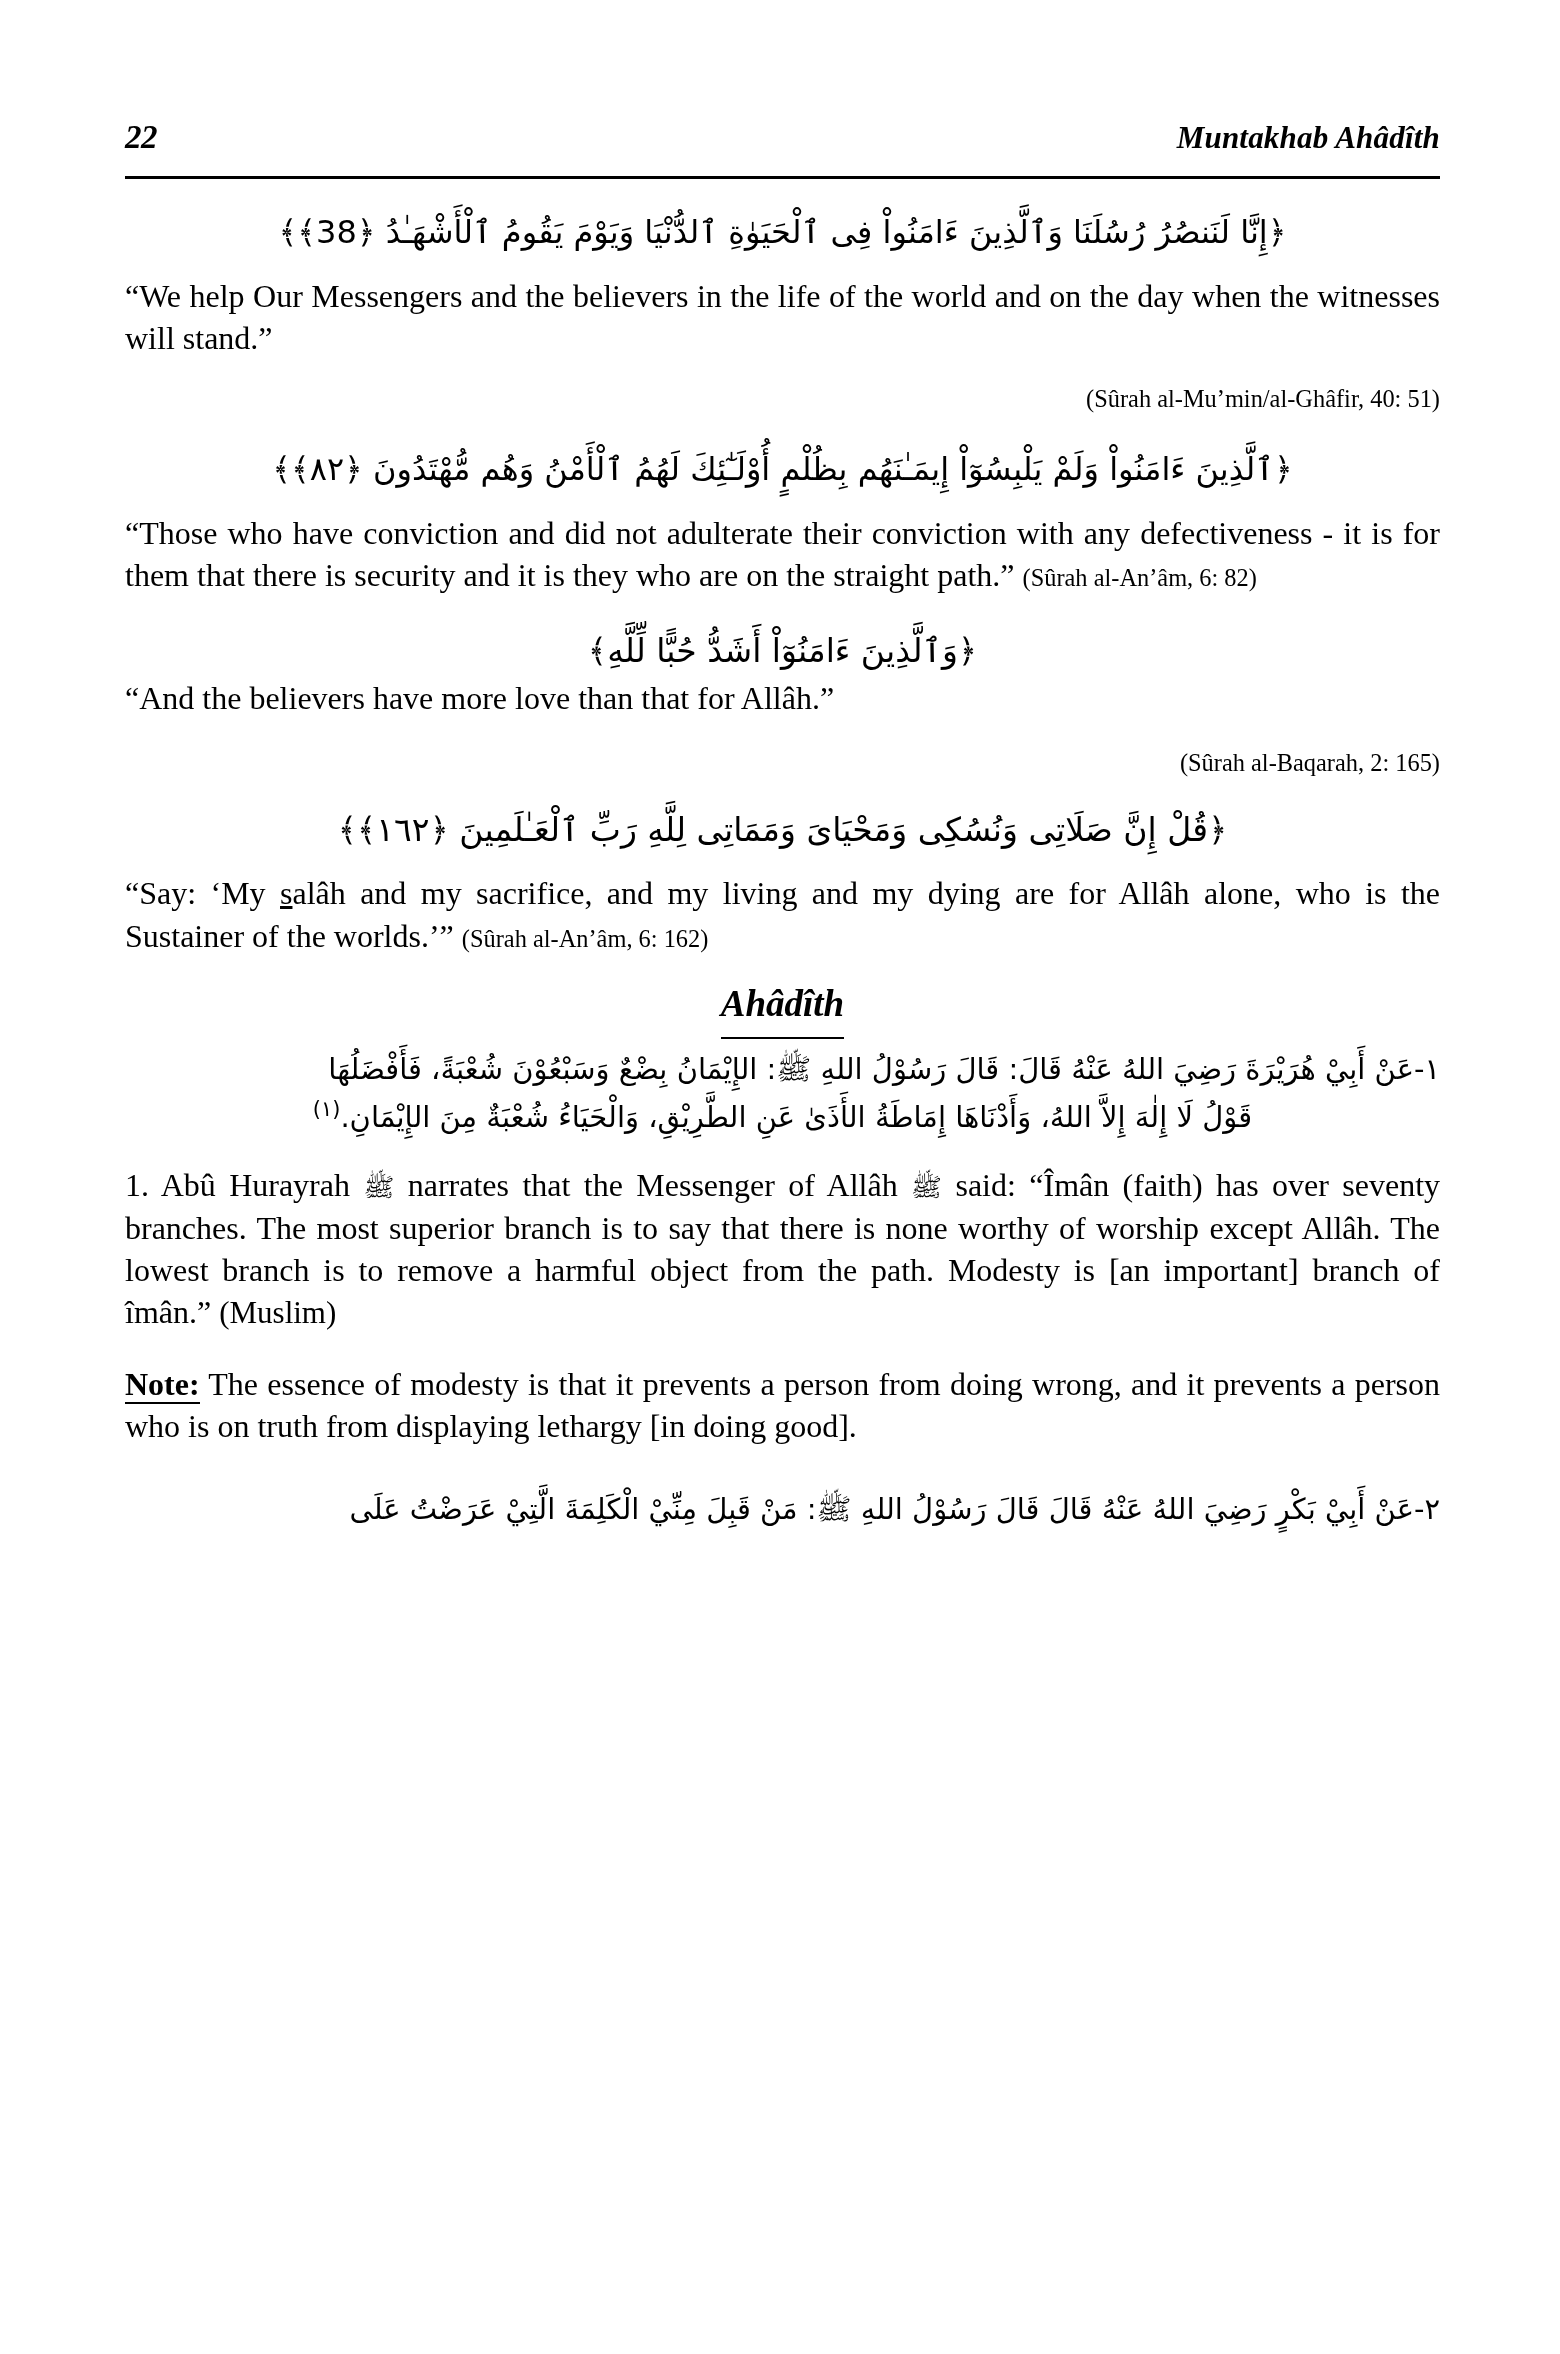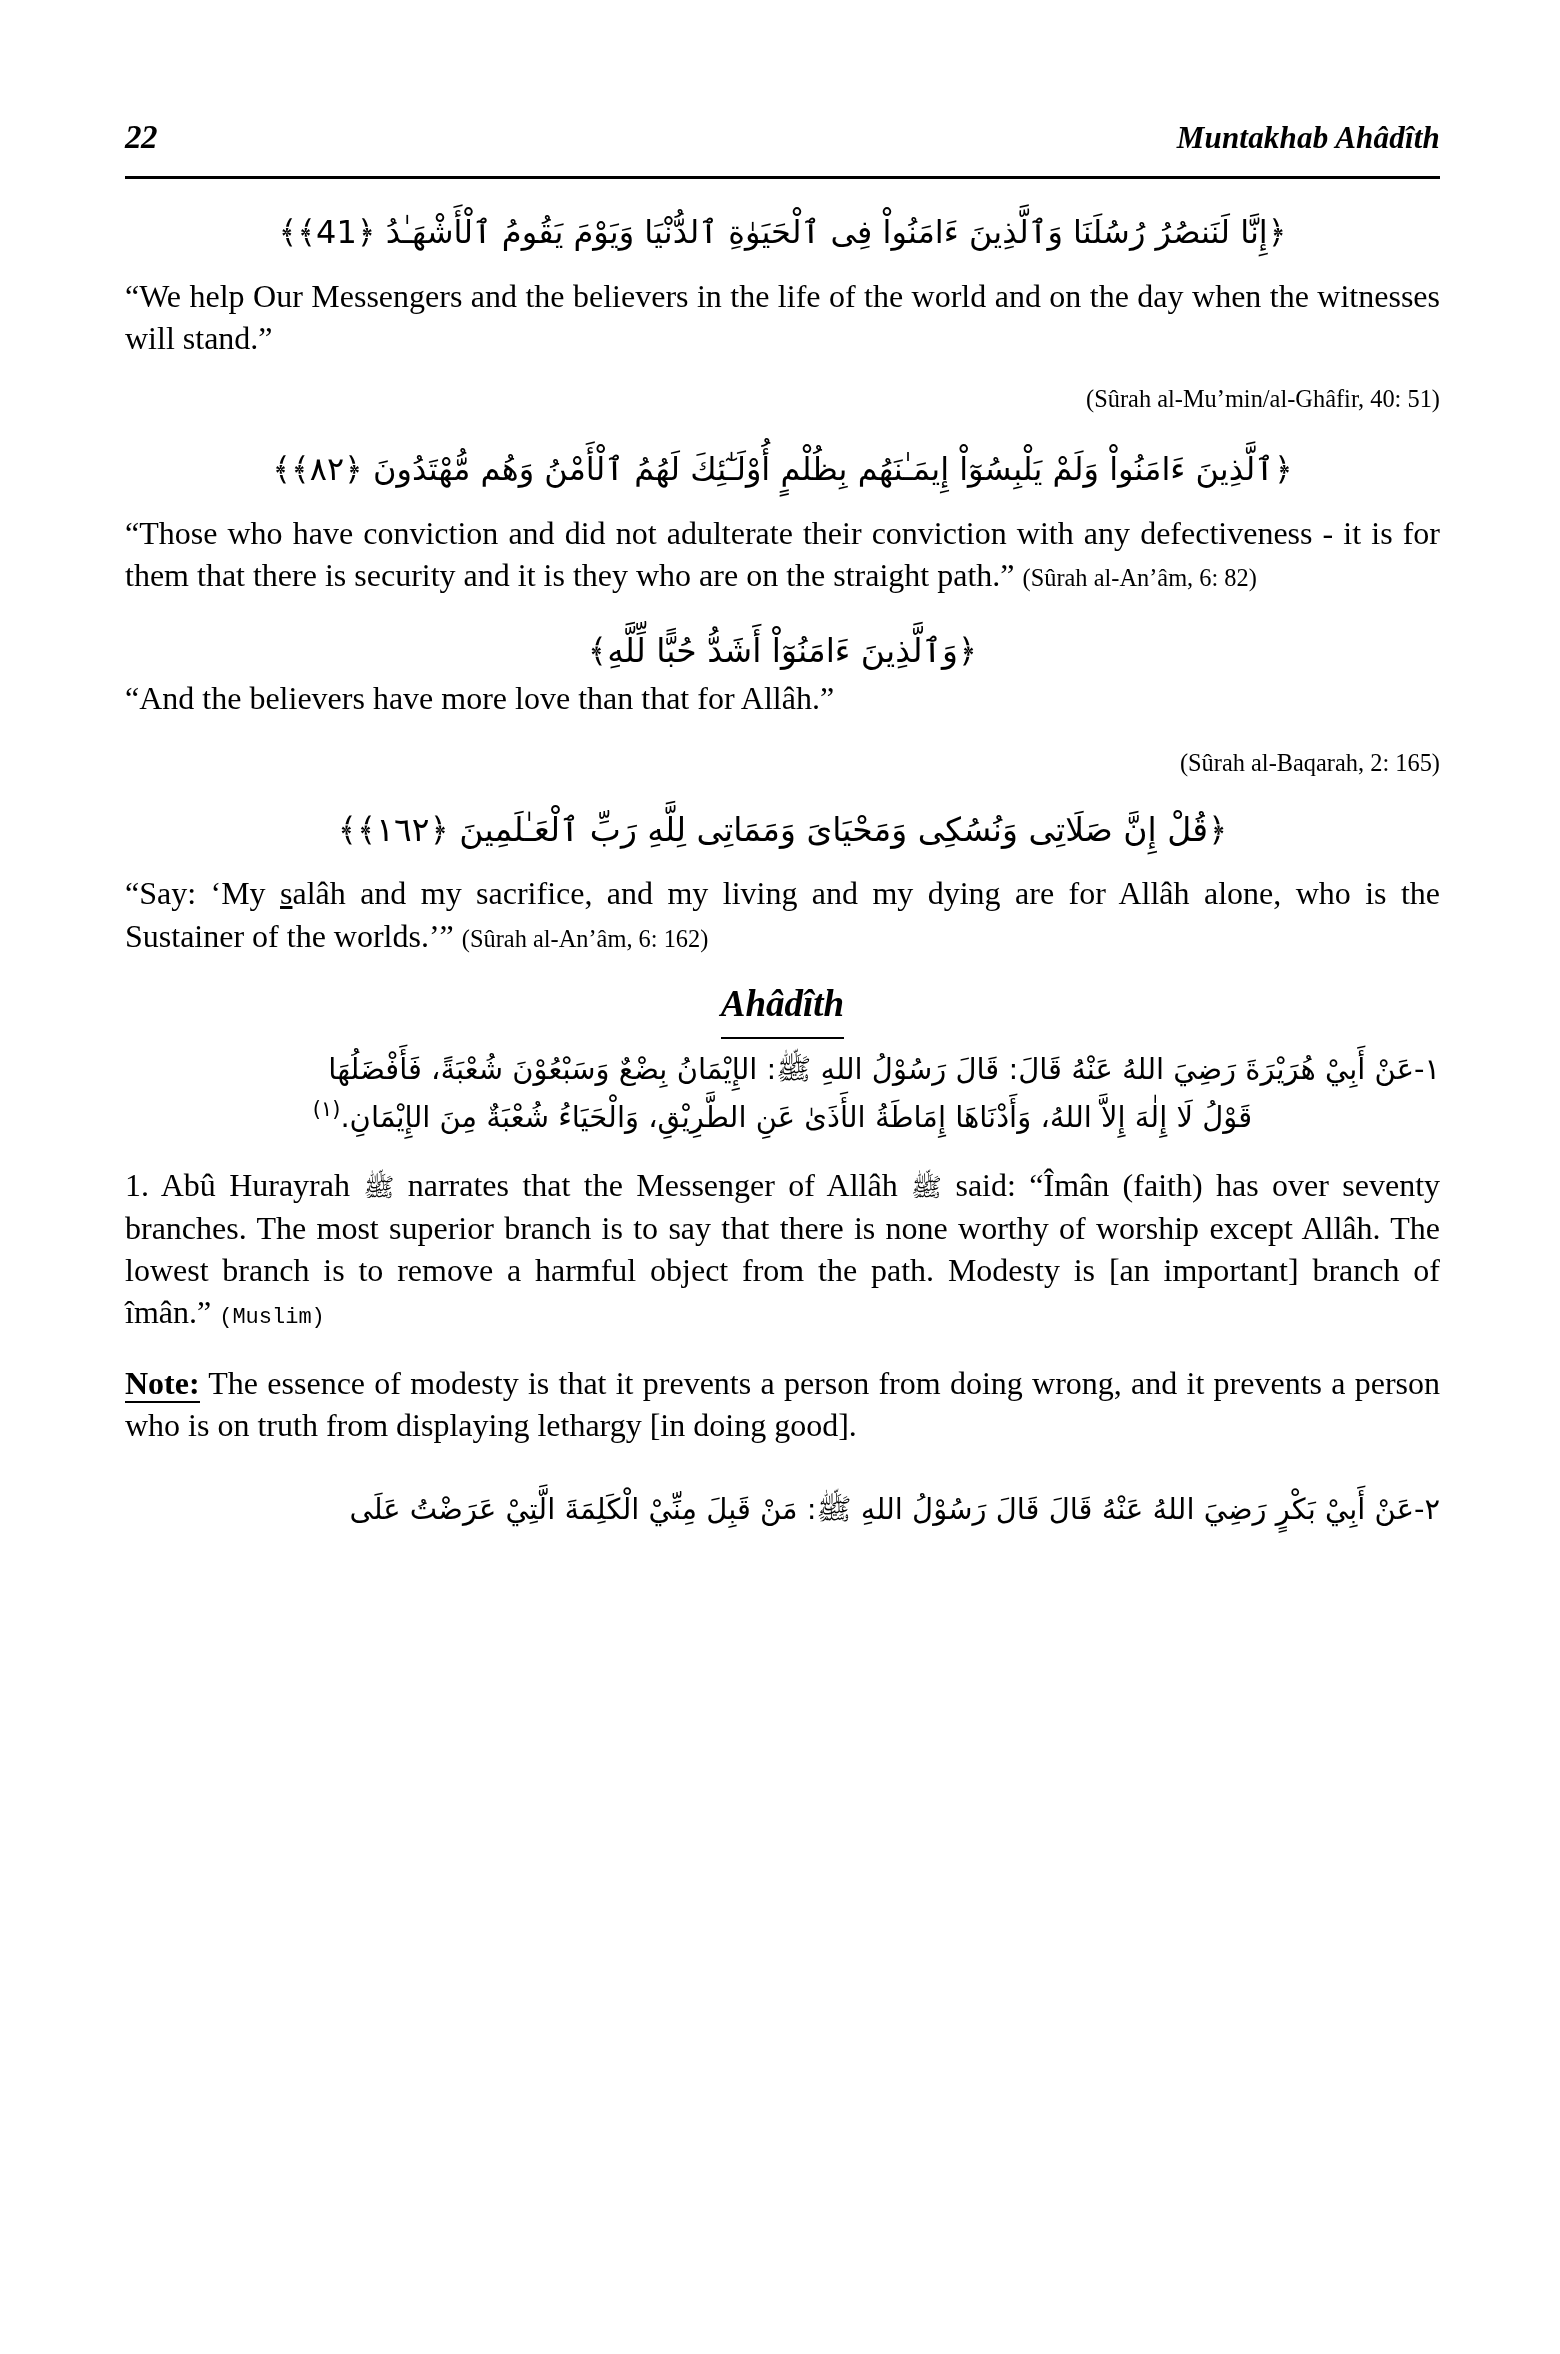--- a/index.html
+++ b/index.html
@@ -135,22 +135,21 @@
     line-height: 1.32;
     text-align: justify;
     margin-top: 23.4px;
   }
   .honorific {
     font-family: "DejaVu Sans", "Liberation Sans", sans-serif;
     font-size: 0.80em;
     letter-spacing: -1px;
   }
   .source-tag {
-    font-size: 22px;
-    font-family: Liberation Mono, monospace;
+    font-size: 31px;
   }
 
   .note-block {
     font-size: 32px;
     line-height: 1.32;
     text-align: justify;
     margin-top: 29px;
   }
   .note-label {
     font-weight: bold;
@@ -192,21 +191,21 @@
 <div class="page">
 
   <div class="content">
 
     <div class="header-row">
       <div class="page-number">22</div>
       <div class="header-title">Muntakhab Ahâdîth</div>
     </div>
     <hr class="header-rule">
 
-    <div class="quran-line q1">﴿إِنَّا لَنَنصُرُ رُسُلَنَا وَٱلَّذِينَ ءَامَنُواْ فِى ٱلْحَيَوٰةِ ٱلدُّنْيَا وَيَوْمَ يَقُومُ ٱلْأَشْهَـٰدُ ﴿41﴾﴾</div>
+    <div class="quran-line q1">﴿إِنَّا لَنَنصُرُ رُسُلَنَا وَٱلَّذِينَ ءَامَنُواْ فِى ٱلْحَيَوٰةِ ٱلدُّنْيَا وَيَوْمَ يَقُومُ ٱلْأَشْهَـٰدُ ﴿38﴾﴾</div>
     <div class="translation">“We help Our Messengers and the believers in the life of the world and on the day when the witnesses will stand.”</div>
     <div class="citation-right">(Sûrah al-Mu’min/al-Ghâfir, 40: 51)</div>
 
     <div class="quran-line q2">﴿ٱلَّذِينَ ءَامَنُواْ وَلَمْ يَلْبِسُوٓاْ إِيمَـٰنَهُم بِظُلْمٍ أُوْلَـٰٓئِكَ لَهُمُ ٱلْأَمْنُ وَهُم مُّهْتَدُونَ ﴿٨٢﴾﴾</div>
     <div class="translation"><span>“Those who have conviction and did not adulterate their conviction with any defectiveness - it is for them that there is security and it is they who are on the straight path.”</span> <span class="citation-inline">(Sûrah al-An’âm, 6: 82)</span></div>
 
     <div class="quran-line q3">﴿وَٱلَّذِينَ ءَامَنُوٓاْ أَشَدُّ حُبًّا لِّلَّهِ﴾</div>
     <div class="translation tight">“And the believers have more love than that for Allâh.”</div>
     <div class="citation-right gap-lg">(Sûrah al-Baqarah, 2: 165)</div>
 

